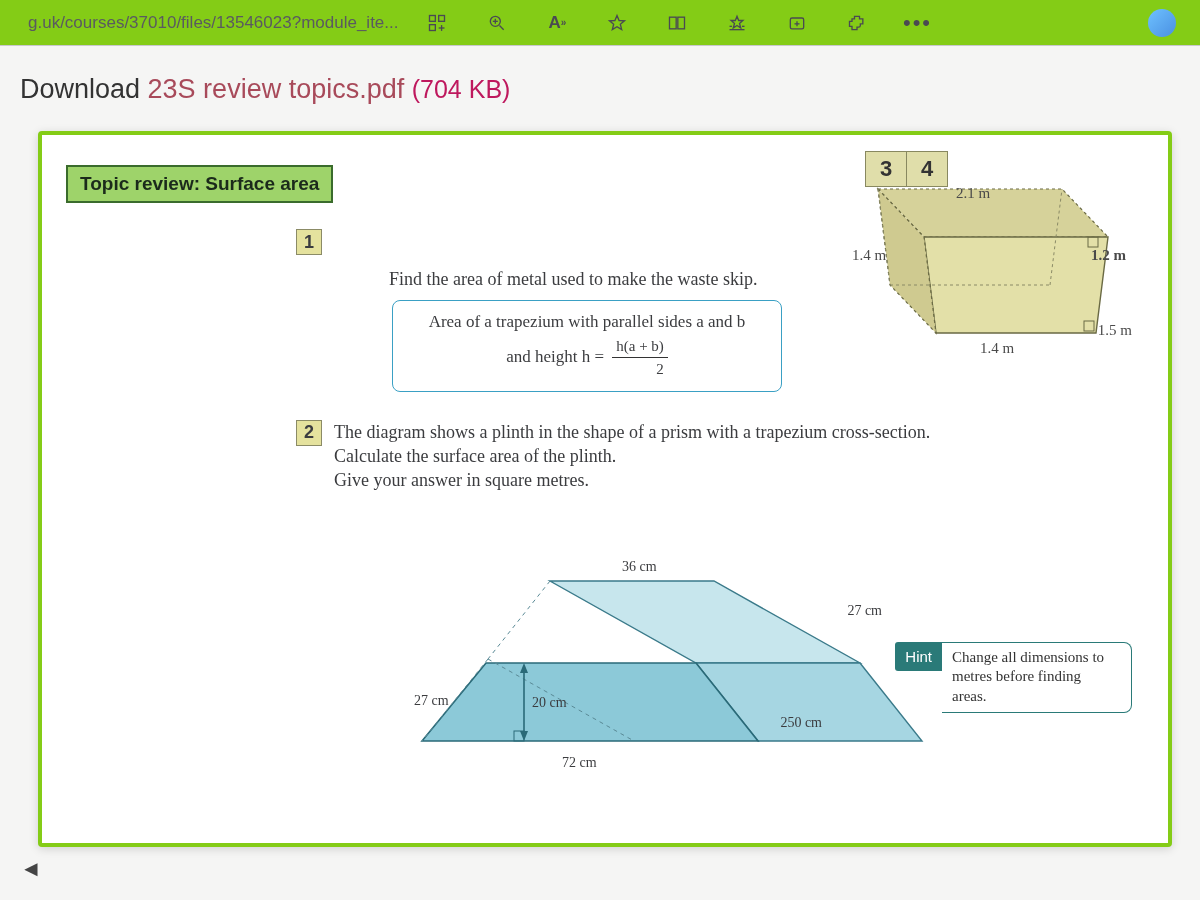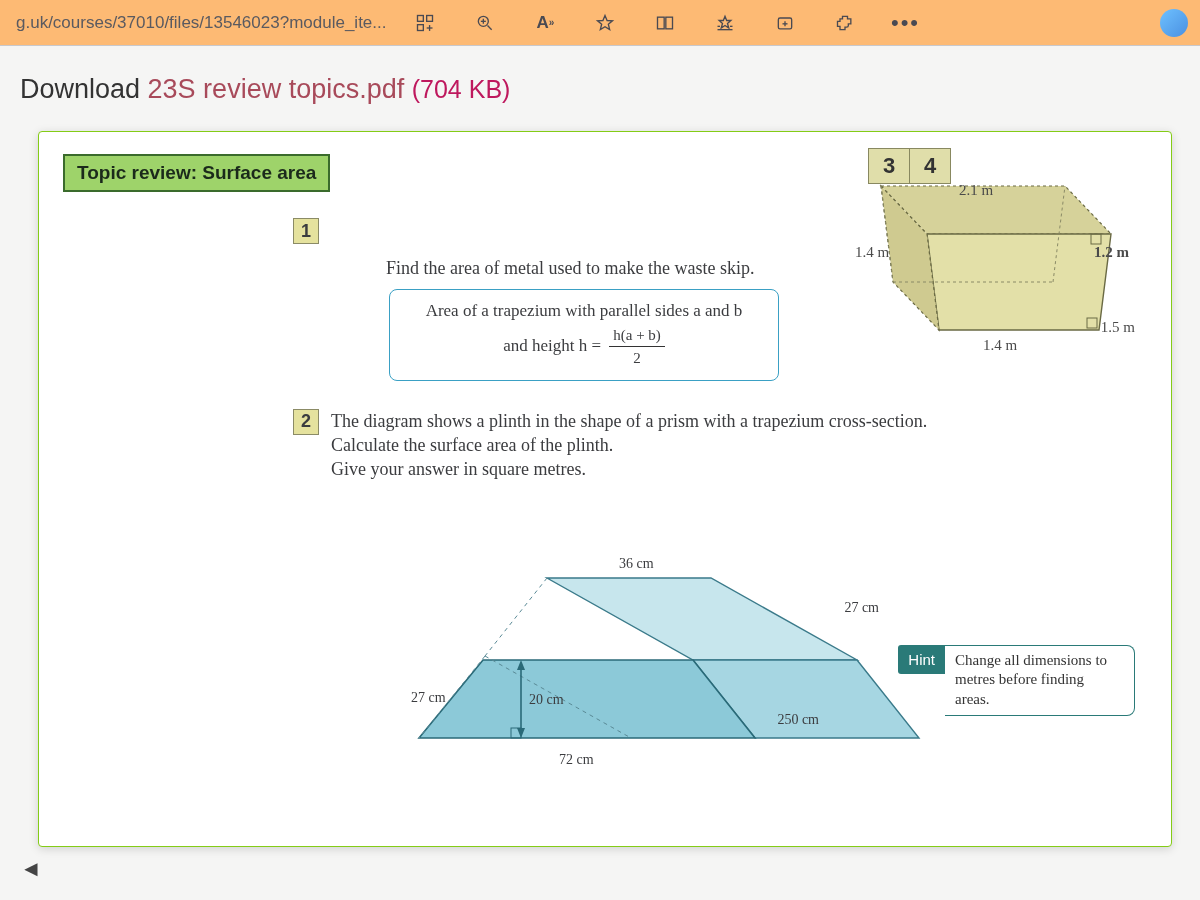--- a/index.html
+++ b/index.html
@@ -5,25 +5,25 @@
   * { box-sizing: border-box; margin: 0; padding: 0; }
   body {
     font-family: "Segoe UI", Arial, sans-serif;
     background: #2a2f36;
     width: 1200px;
     height: 900px;
     overflow: hidden;
     position: relative;
   }
   .browser-chrome {
-    background: #fdba74;
+    background: #84cc16;
     height: 46px;
     display: flex;
     align-items: center;
-    padding: 0 12px;
+    padding: 0 24px;
     border-bottom: 1px solid #c8c8cc;
   }
   .address {
     color: #5a5a60;
     font-size: 17px;
     flex: 0 0 auto;
     padding-left: 4px;
     white-space: nowrap;
     overflow: hidden;
     text-overflow: ellipsis;
@@ -60,23 +60,23 @@
     padding: 0 0 26px 6px;
   }
   .download-bar .dl-link { color: #a84a5a; text-decoration: none; }
   .download-bar .fsize { color: #be185d; font-size: 25px; }
   .card {
     background: #ffffff;
     border-radius: 4px;
     box-shadow: 0 2px 10px rgba(0,0,0,0.15);
     margin-left: 24px;
     height: 716px;
-    padding: 22px 24px 18px 24px;
+    padding: 30px 24px 18px 24px;
     position: relative;
-    border: 1px solid #84cc16;
+    border: 4px solid #84cc16;
   }
   .topic-label {
     display: inline-block;
     background: #9ed36a;
     border: 2px solid #3a6b2c;
     padding: 6px 12px;
     font-weight: 700;
     font-size: 19px;
     color: #1b2a1b;
   }
@@ -120,21 +120,21 @@
     margin-left: 96px;
     margin-top: 10px;
     width: 390px;
     text-align: center;
     font-size: 17px;
     line-height: 1.5;
   }
   .formula-box .frac {
     display: inline-block;
     vertical-align: middle;
-    text-align: center;
+    text-align: right;
     font-size: 15px;
     margin-left: 4px;
   }
   .formula-box .frac .num { border-bottom: 1px solid #333; padding: 0 4px; display: block; }
   .formula-box .frac .den { padding: 0 4px; display: block; }
   .q2 { margin-top: 28px; }
   .q2 .qtext { max-width: 640px; }
   
   .skip-diagram {
     position: absolute;

